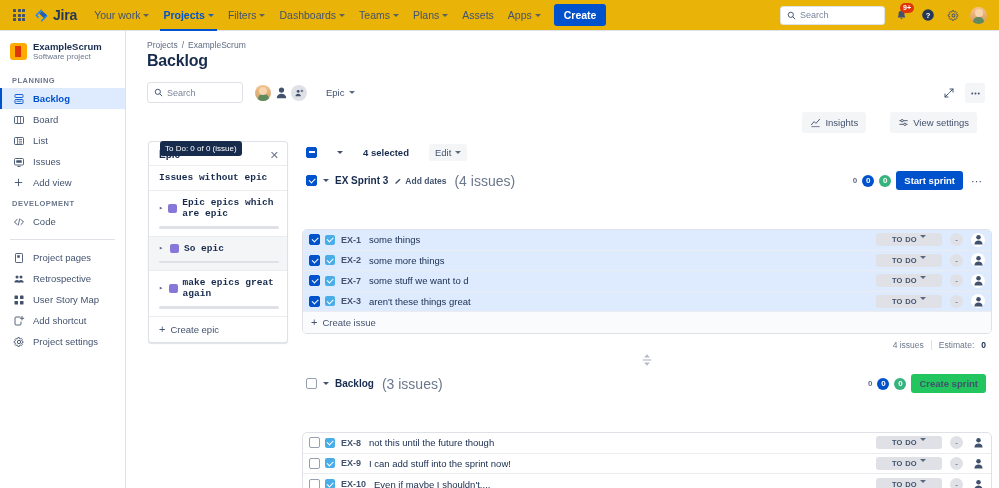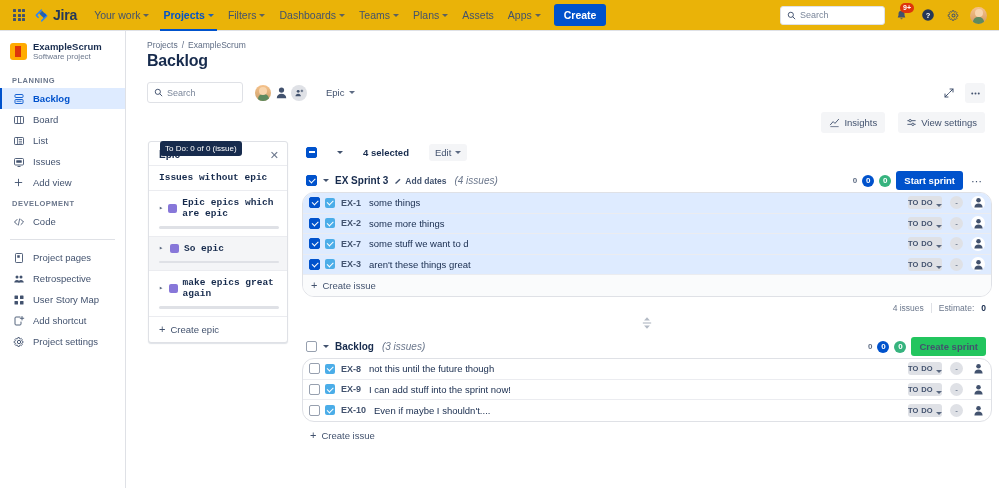--- a/index.html
+++ b/index.html
@@ -80,21 +80,21 @@
   .sb-div { height: 1px; background: #dfe1e6; margin: 7px 10px; }
 
   
   .content { position: absolute; top: 31px; left: 126px; width: 873px; height: 457px; background: #fff; }
   .crumbs { font-size: 8.5px; color: #5e6c84; padding: 9px 0 0 21px; }
   .crumbs a { color: #5e6c84; text-decoration: none; cursor: pointer; }
   .crumbs .sep { margin: 0 4px; }
   .pagetitle { font-size: 16px; font-weight: 700; color: #172b4d; padding: 2px 0 0 21px; letter-spacing: -0.2px; }
   .hdr-right { position: absolute; right: 14px; top: 52px; display: flex; align-items: center; gap: 6px; }
   .sq-btn { width: 20px; height: 20px; border-radius: 3px; display: flex; align-items: center; justify-content: center; cursor: pointer; }
-  .hdr-btns { position: absolute; right: 14px; top: 81px; display: flex; align-items: center; gap: 13px; }
+  .hdr-btns { position: absolute; right: 22px; top: 81px; display: flex; align-items: center; gap: 24px; }
   .ghost-btn {
     background: #f4f5f7; border-radius: 3px; height: 21px; padding: 0 8px;
     display: flex; align-items: center; gap: 4px; font-size: 9.5px; color: #42526e; font-weight: 500; cursor: pointer;
   }
 
   
   .filters { display: flex; align-items: center; gap: 8px; padding: 12px 0 0 21px; }
   .fsearch {
     width: 96px; height: 21px; border: 1px solid #dfe1e6; border-radius: 3px;
     display: flex; align-items: center; gap: 4px; padding: 0 6px; background: #fff;
@@ -149,44 +149,44 @@
   .selcount { font-size: 9.5px; font-weight: 700; color: #172b4d; }
   .editbtn { background: #f4f5f7; border-radius: 3px; padding: 3px 6px; font-size: 9.5px; color: #42526e; font-weight: 500; display: flex; align-items: center; gap: 4px; cursor: pointer; }
 
   .sprintblock { margin-top: 6px; }
   .sprint-hdr {
     display: flex; align-items: center; gap: 6px; height: 23px; padding-left: 4px; padding-right: 6px;
     background: #fff;
   }
   .sprint-name { font-size: 10px; font-weight: 700; color: #172b4d; }
   .adddates { display: flex; align-items: center; gap: 3px; font-size: 8.5px; font-weight: 700; color: #42526e; cursor: pointer; }
-  .issuecount { font-size: 10px; color: #6b778c; margin-left: 2px; font-style: italic; }
+  .issuecount { font-size: 14px; color: #6b778c; margin-left: 2px; }
   .sprint-hdr-right { margin-left: auto; display: flex; align-items: center; gap: 5px; }
   .pill { font-size: 8px; font-weight: 600; color: #5e6c84; }
   .pill.blue { background: #0052cc; color: #fff; border-radius: 8px; min-width: 12px; height: 12px; display: flex; align-items: center; justify-content: center; padding: 0 3px; }
   .pill.green { background: #36b37e; color: #fff; border-radius: 8px; min-width: 12px; height: 12px; display: flex; align-items: center; justify-content: center; padding: 0 3px; }
   .primary-btn { background: #0052cc; color: #fff; font-size: 9.5px; font-weight: 600; border-radius: 3px; padding: 4px 8px; cursor: pointer; }
   .ghost-sm { background: #22c55e; color: #42526e; font-size: 9.5px; font-weight: 600; border-radius: 3px; padding: 4px 8px; cursor: pointer; }
   .dots-btn { font-size: 11px; color: #42526e; cursor: pointer; padding: 0 3px; letter-spacing: 1px; line-height: 10px; }
 
-  .issuebox { border: 1px solid #dfe1e6; border-radius: 12px; overflow: hidden; }
+  .issuebox { border: 1px solid #dfe1e6; border-radius: 5px; overflow: hidden; margin-top: 37px; }
   .issuerow {
     display: flex; align-items: center; height: 20.5px; padding: 0 6px 0 6px;
     border-bottom: 1px solid #ebecf0; font-size: 9.5px; cursor: pointer;
   }
   .issuerow.sel { background: #deebff; }
   .issuerow:last-child { border-bottom: none; }
   .typeicon { width: 10px; height: 10px; border-radius: 2px; background: #4bade8; display: inline-flex; align-items: center; justify-content: center; flex: 0 0 10px; margin-left: 5px; }
   .typeicon::after { content: ""; width: 5px; height: 2.5px; border-left: 1.5px solid #fff; border-bottom: 1.5px solid #fff; transform: rotate(-45deg); margin-top: -1.5px; }
   .key { font-size: 9px; color: #42526e; font-weight: 600; margin-left: 6px; }
   .summary { font-size: 9.5px; color: #172b4d; margin-left: 8px; white-space: nowrap; overflow: hidden; text-overflow: ellipsis; }
   .row-right { margin-left: auto; display: flex; align-items: center; gap: 8px; }
   .statuspill {
-    display: flex; align-items: flex-end; gap: 3px; background: #dfe1e6; color: #42526e;
-    font-size: 7.5px; font-weight: 700; letter-spacing: .3px; border-radius: 3px; padding: 2px 0; cursor: pointer;
+    display: flex; align-items: flex-start; gap: 3px; background: #dfe1e6; color: #42526e;
+    font-size: 7.5px; font-weight: 700; letter-spacing: .3px; border-radius: 3px; padding: 2px 16px; cursor: pointer;
   }
   .estdot { width: 13px; height: 13px; border-radius: 50%; background: #dfe1e6; color: #42526e; font-size: 8px; display: flex; align-items: center; justify-content: center; }
   .row-av { width: 14px; height: 14px; border-radius: 50%; background: #fff; display: flex; align-items: center; justify-content: center; }
   .createissue { display: flex; align-items: center; gap: 5px; height: 21px; padding-left: 8px; background: #fafbfc; font-size: 9.5px; color: #42526e; cursor: pointer; }
   .createissue.plain { background: #fff; }
   .plus { font-size: 11px; line-height: 9px; color: #42526e; }
   .sprintfoot { display: flex; align-items: center; justify-content: flex-end; gap: 7px; font-size: 8.5px; color: #6b778c; padding: 6px 6px 0 0; }
   .sprintfoot .divider { width: 1px; height: 10px; background: #dfe1e6; }
   .sprintfoot b { color: #172b4d; }
   .dragbar { display: flex; justify-content: center; padding: 4px 0 2px; }

